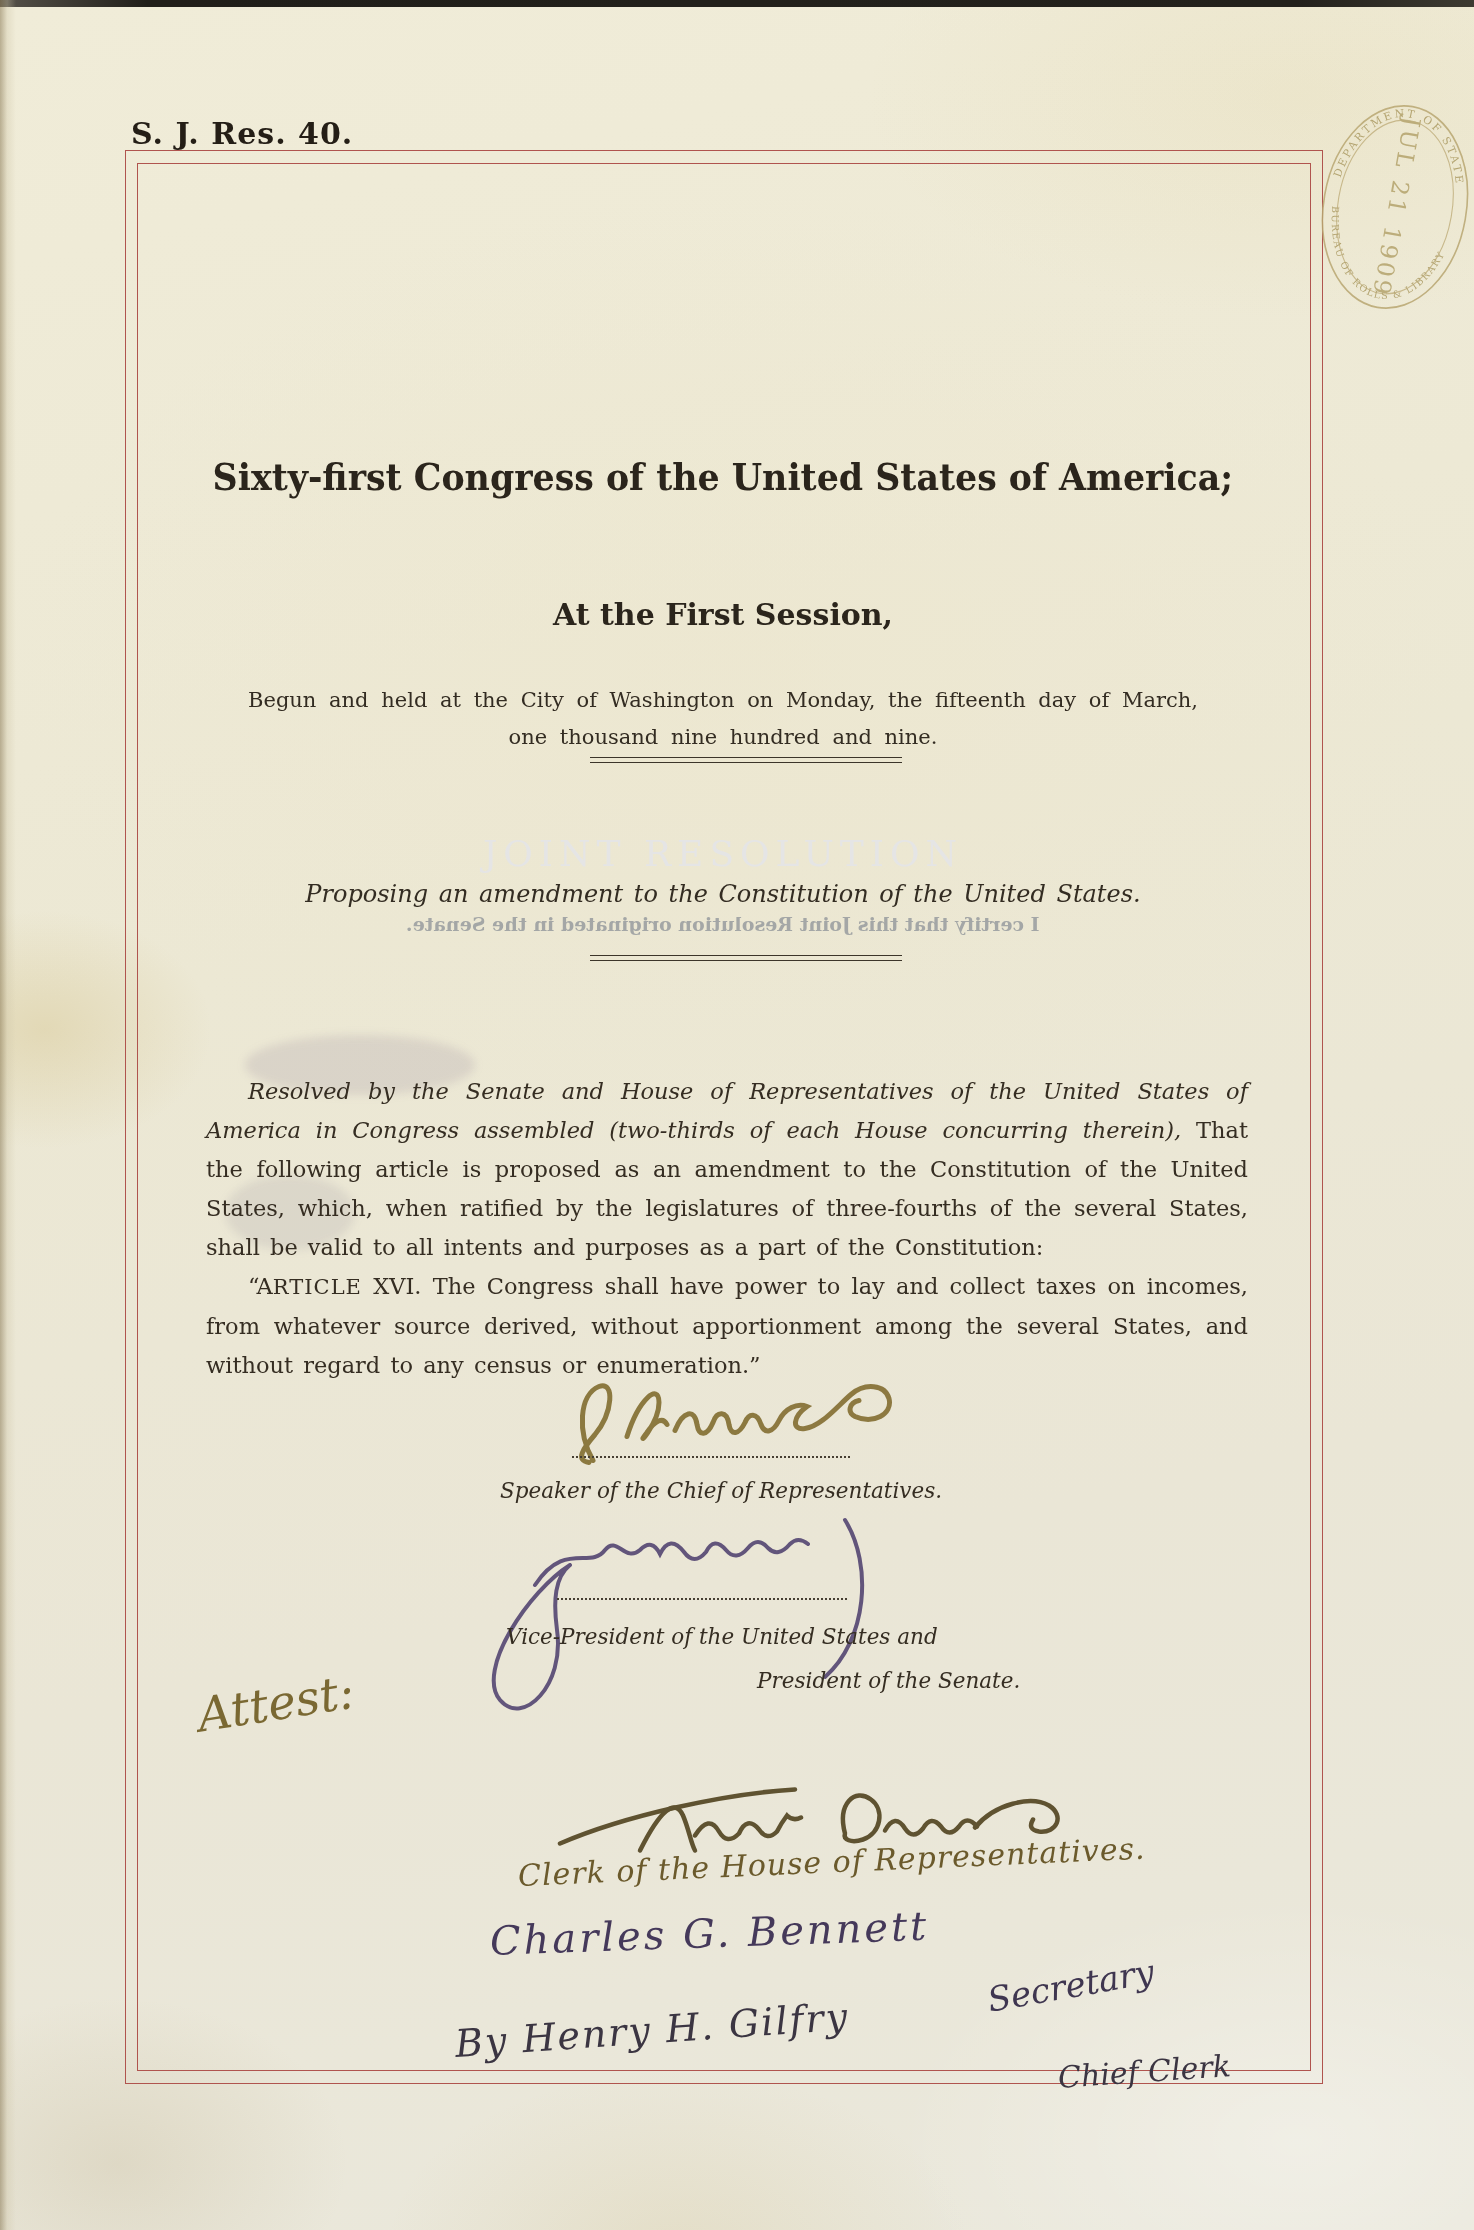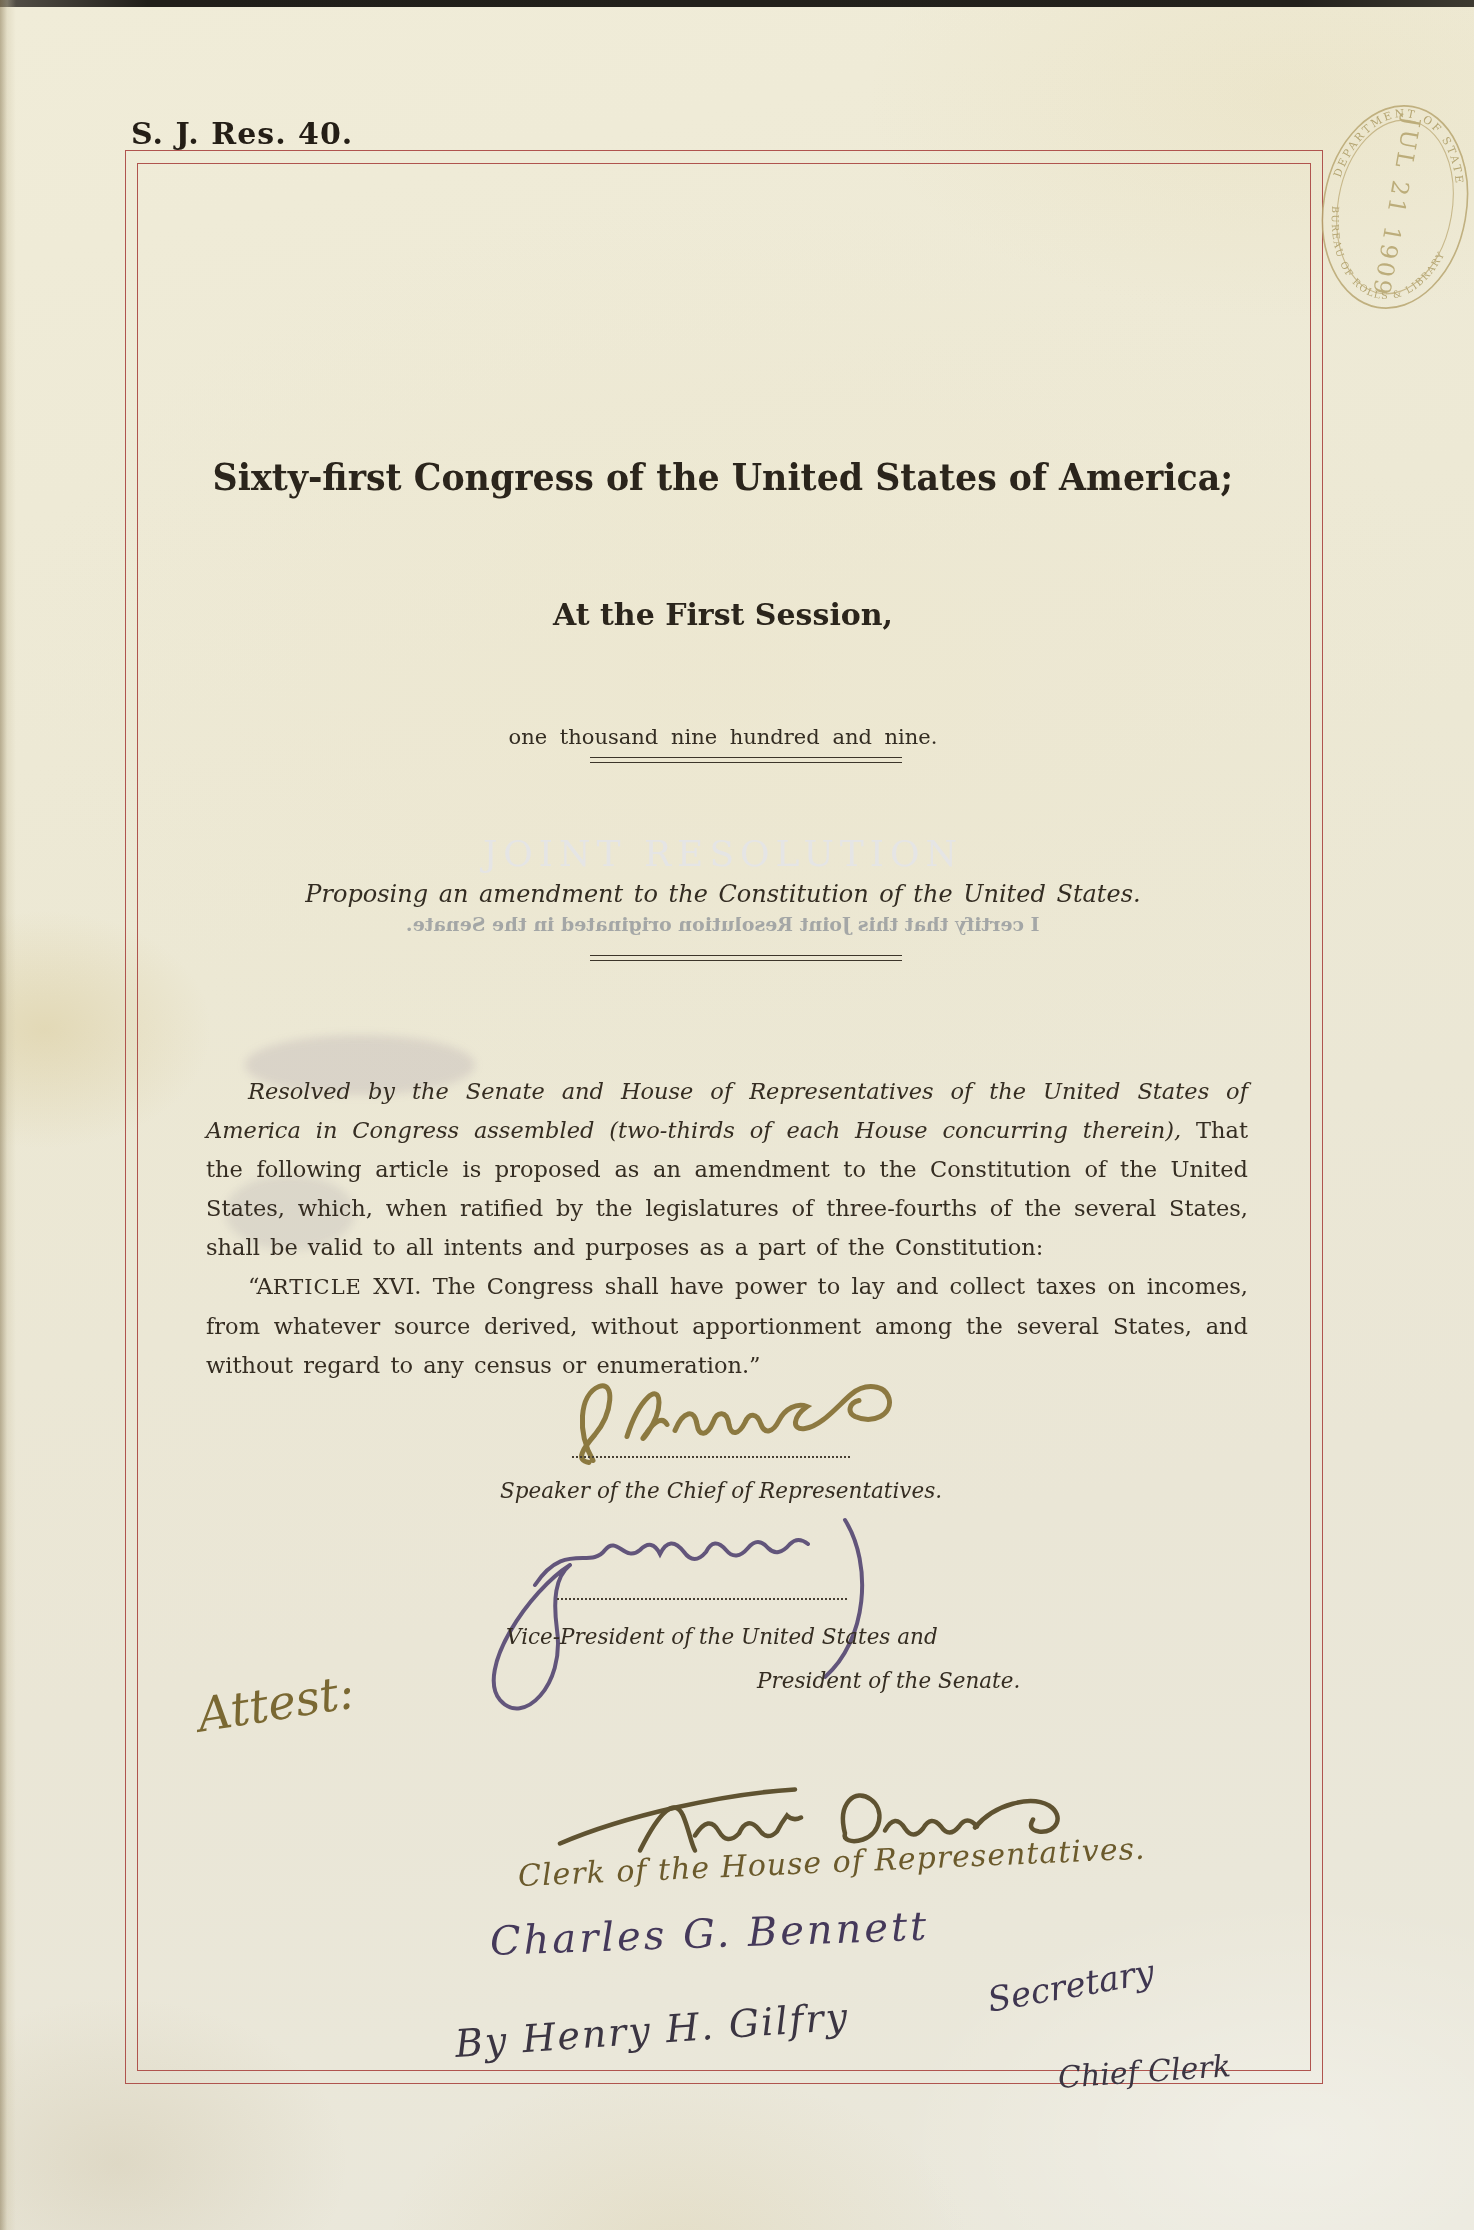--- a/index.html
+++ b/index.html
@@ -78,20 +78,21 @@
     </svg>
   </div>
 
   <div class="abs center-line" style="top:455px;">
     <span class="blackletter" style="display:inline-block;font-size:37px;transform:scaleX(0.94);">Sixty-first Congress of the United States of America;</span>
   </div>
   <div class="abs center-line" style="top:566px;margin-top:31px;">
     <span class="blackletter" style="display:inline-block;font-size:30px;">At the First Session,</span>
   </div>
 
+  <div class="abs center-line smallline" style="top:688px;">Begun and held at the City of Washington on Monday, the fifteenth day of March,</div>
   <div class="abs center-line smallline" style="top:725px;">one thousand nine hundred and nine.</div>
 
   <div class="abs divider" style="left:590px;top:757px;width:312px;"></div>
 
   <div class="abs center-line headline" style="top:812px;">JOINT RESOLUTION</div>
   <div class="abs center-line subhead" style="top:880px;font-style:italic;">Proposing an amendment to the Constitution of the United States.</div>
 
   <div class="abs center-line" style="top:913px;">
     <span class="bleed" style="display:inline-block;">I certify that this Joint Resolution originated in the Senate.</span>
   </div>

